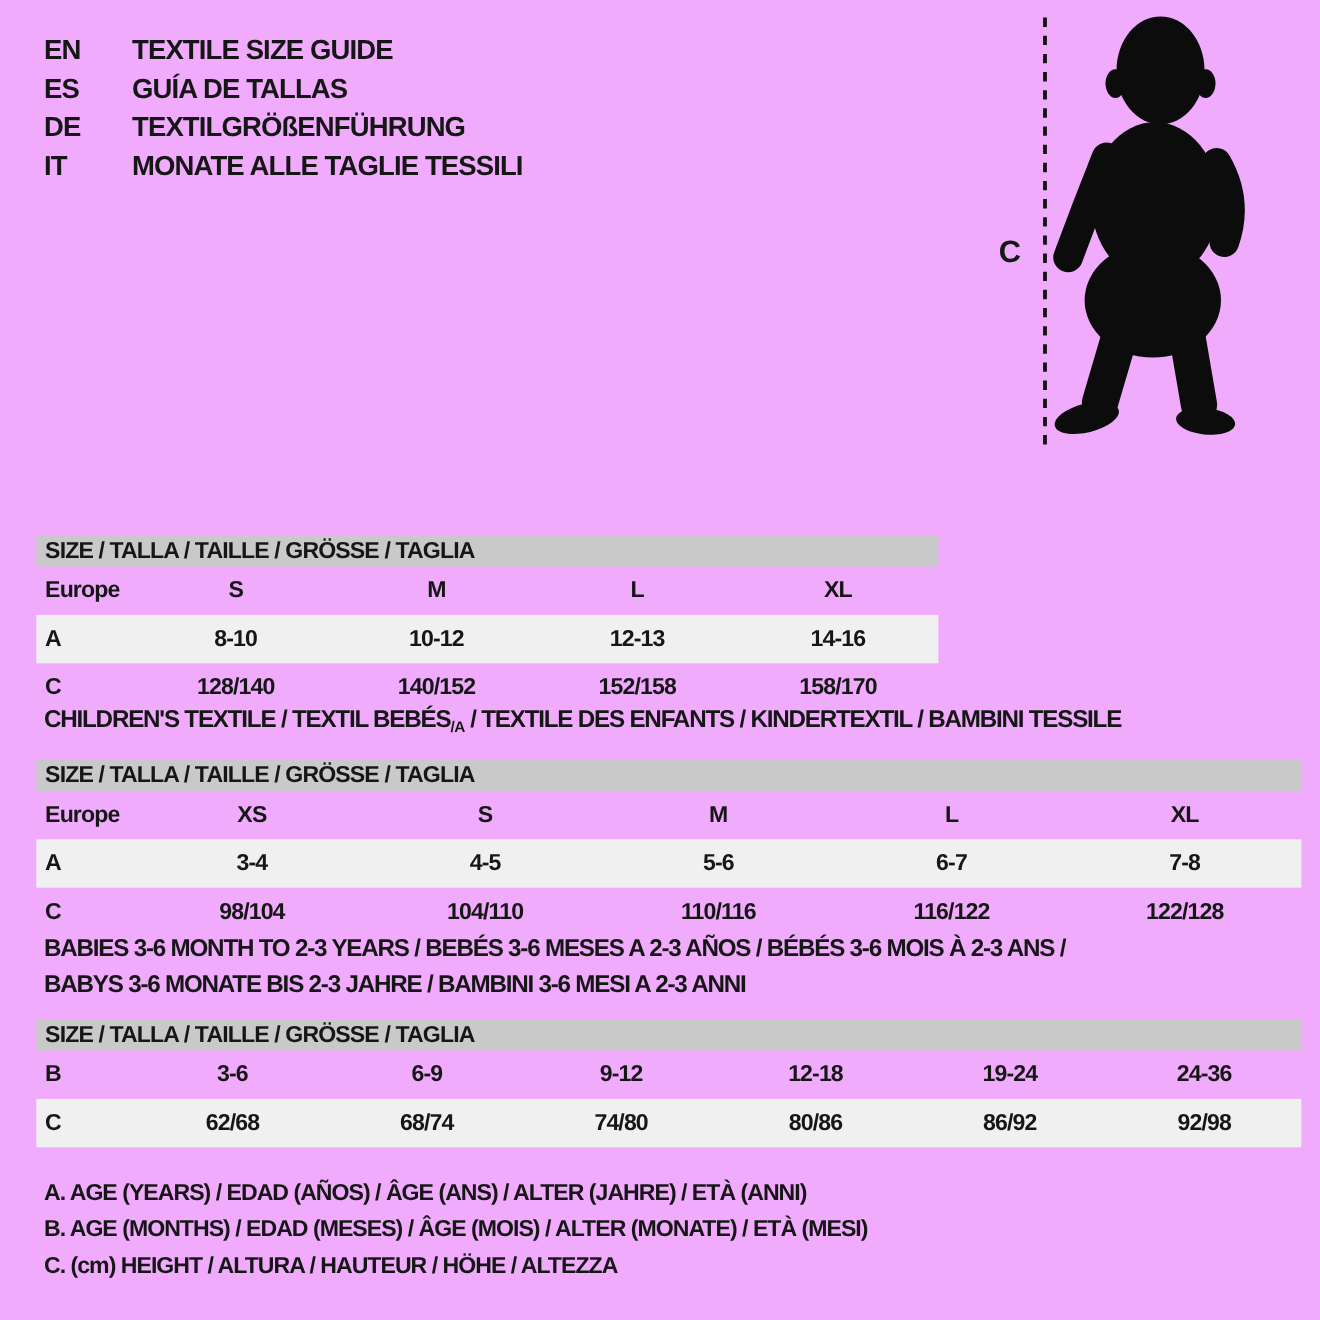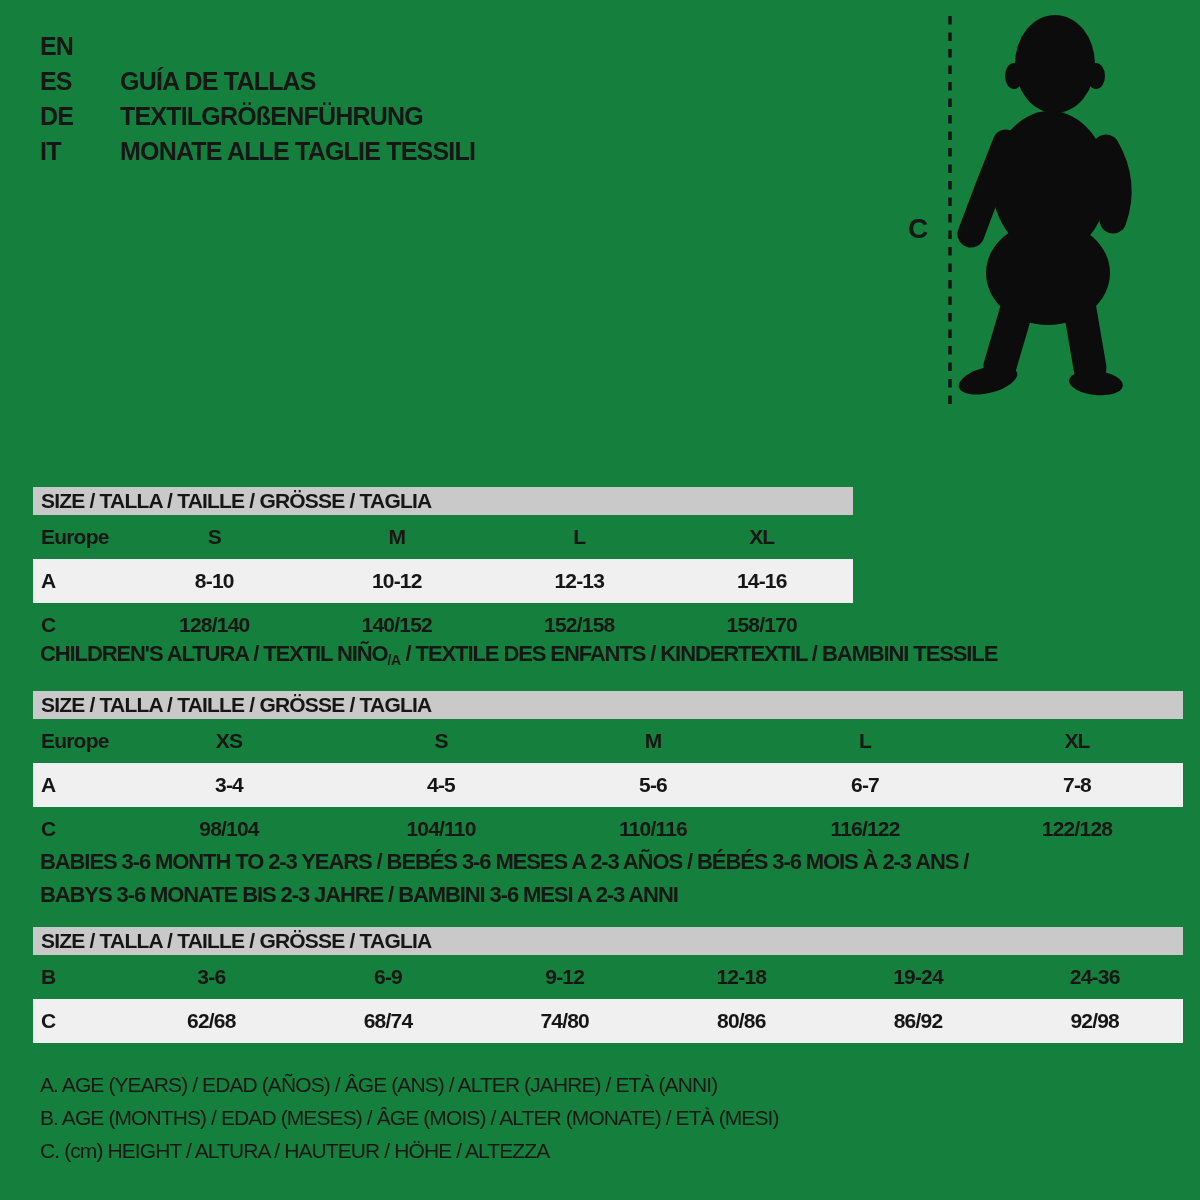--- a/index.html
+++ b/index.html
@@ -4,21 +4,21 @@
 <style>
   * { margin:0; padding:0; box-sizing:border-box; }
   html,body { width:1200px; height:1200px; }
   body {
     background:#ffffff;
     font-family:"Liberation Sans", sans-serif;
     color:#161616;
     position:relative;
     overflow:hidden;
   }
-  .canvas { position:absolute; left:0; top:0; width:1200px; height:1200px; background:#15803d; }
+  .canvas { position:absolute; left:0; top:0; width:1200px; height:1200px; background:#f0abfc; }
 
   
   .lang-block { position:absolute; left:40px; top:29px; }
   .lang-row { display:flex; align-items:center; height:35px; }
   .lang-code { width:80px; font-size:25px; font-weight:bold; letter-spacing:-0.8px; }
   .lang-title { font-size:25px; font-weight:bold; letter-spacing:-0.8px; white-space:nowrap; }
 
   
   .figure { position:absolute; left:900px; top:8px; width:272px; height:415px; }
   .figure-label { position:absolute; left:8px; top:205px; font-size:28px; font-weight:bold; }
@@ -42,30 +42,31 @@
   }
   .trow { display:flex; align-items:center; height:44px;
           font-size:21px; font-weight:bold; letter-spacing:-0.8px; }
   .trow.shade { background:var(--shade,#f0f0f0); }
   .tlabel { width:90px; padding-left:8px; }
   .tcell { flex:1; text-align:center; }
 
   
   .footnotes { position:absolute; left:40px; top:1068px; }
   .footnote { height:33px; display:flex; align-items:center;
-              font-size:21px; font-weight:normal; letter-spacing:-0.9px; white-space:nowrap; }
+              font-size:21px; font-weight:bold; letter-spacing:-0.9px; white-space:nowrap; }
 </style>
 </head>
 <body style="color: rgb(22, 22, 22);">
 
 <div class="canvas">
 
   <div class="lang-block">
     <div class="lang-row">
       <span class="lang-code">EN</span>
+      <span class="lang-title">TEXTILE SIZE GUIDE</span>
     </div>
     <div class="lang-row">
       <span class="lang-code">ES</span>
       <span class="lang-title">GUÍA DE TALLAS</span>
     </div>
     <div class="lang-row">
       <span class="lang-code">DE</span>
       <span class="lang-title">TEXTILGRÖßENFÜHRUNG</span>
     </div>
     <div class="lang-row">
@@ -118,21 +119,21 @@
     <div class="trow">
       <div class="tlabel">C</div>
       <div class="tcell">128/140</div>
       <div class="tcell">140/152</div>
       <div class="tcell">152/158</div>
       <div class="tcell">158/170</div>
     </div>
   </div>
 
   <div class="section-title" style="top:641px">
-    <span>CHILDREN'S ALTURA / TEXTIL NIÑO</span><span class="subscript">/A</span><span> / TEXTILE DES ENFANTS / KINDERTEXTIL / BAMBINI TESSILE</span>
+    <span>CHILDREN'S TEXTILE / TEXTIL BEBÉS</span><span class="subscript">/A</span><span> / TEXTILE DES ENFANTS / KINDERTEXTIL / BAMBINI TESSILE</span>
   </div>
 
   <div class="sg-table" style="top:691px; width:1150px">
     <div class="size-bar">SIZE / TALLA / TAILLE / GRÖSSE / TAGLIA</div>
     <div class="trow">
       <div class="tlabel">Europe</div>
       <div class="tcell">XS</div>
       <div class="tcell">S</div>
       <div class="tcell">M</div>
       <div class="tcell">L</div>

